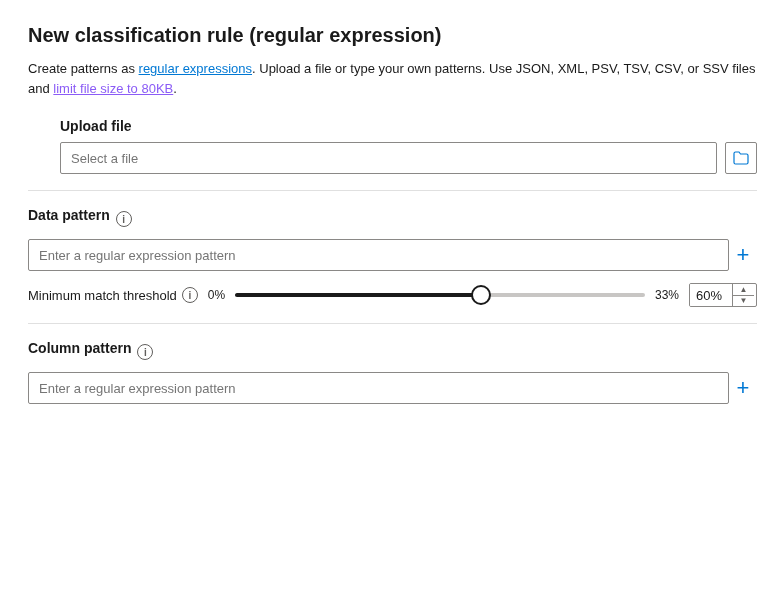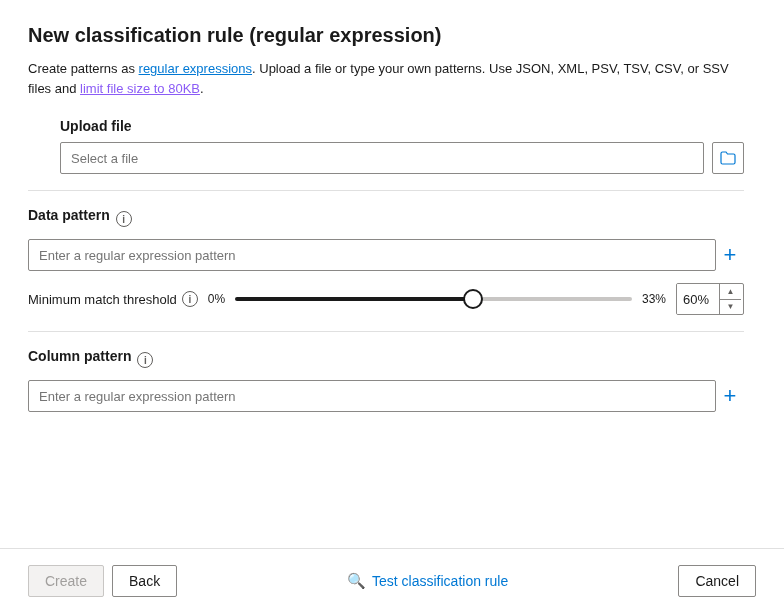--- a/index.html
+++ b/index.html
@@ -14,21 +14,21 @@
 
     .page-container {
       display: flex;
       flex-direction: column;
       height: 613px;
       padding: 0;
     }
 
     .main-content {
       flex: 1;
-      padding: 24px 40px 16px 28px;
+      padding: 24px 27px 16px 28px;
       overflow-y: auto;
     }
 
     .page-title {
       font-size: 20px;
       font-weight: 600;
       color: #1a1a1a;
       margin-bottom: 12px;
     }
 
@@ -197,21 +197,21 @@
       border: 2px solid #1a1a1a;
       border-radius: 50%;
       pointer-events: none;
     }
 
     .number-input-container {
       display: flex;
       align-items: center;
       border: 1px solid #8a8886;
       border-radius: 2px;
-      height: 32px;
+      height: 24px;
       width: 68px;
       overflow: hidden;
     }
 
     .number-input {
       width: 42px;
       height: 100%;
       border: none;
       padding: 0 6px;
       font-size: 13px;
@@ -380,28 +380,13 @@
         <span class="info-icon">i</span>
       </div>
       <div class="pattern-row">
         <input type="text" class="text-input" placeholder="Enter a regular expression pattern" style="">
         <button class="plus-btn">+</button>
       </div>
     </div>
 
   </div>
 
-  <div class="footer">
-    <div class="footer-left">
-      <button class="btn btn-disabled" disabled="">Create</button>
-      <button class="btn btn-secondary">Back</button>
-    </div>
-    <div class="footer-center">
-      <button class="test-btn">
-        <span style="font-size:15px;">🔍</span>
-        <span>Test classification rule</span>
-      </button>
-    </div>
-    <div class="footer-right">
-      <button class="btn btn-primary">Cancel</button>
-    </div>
-  </div>
 </div>
 
 </body></html>

